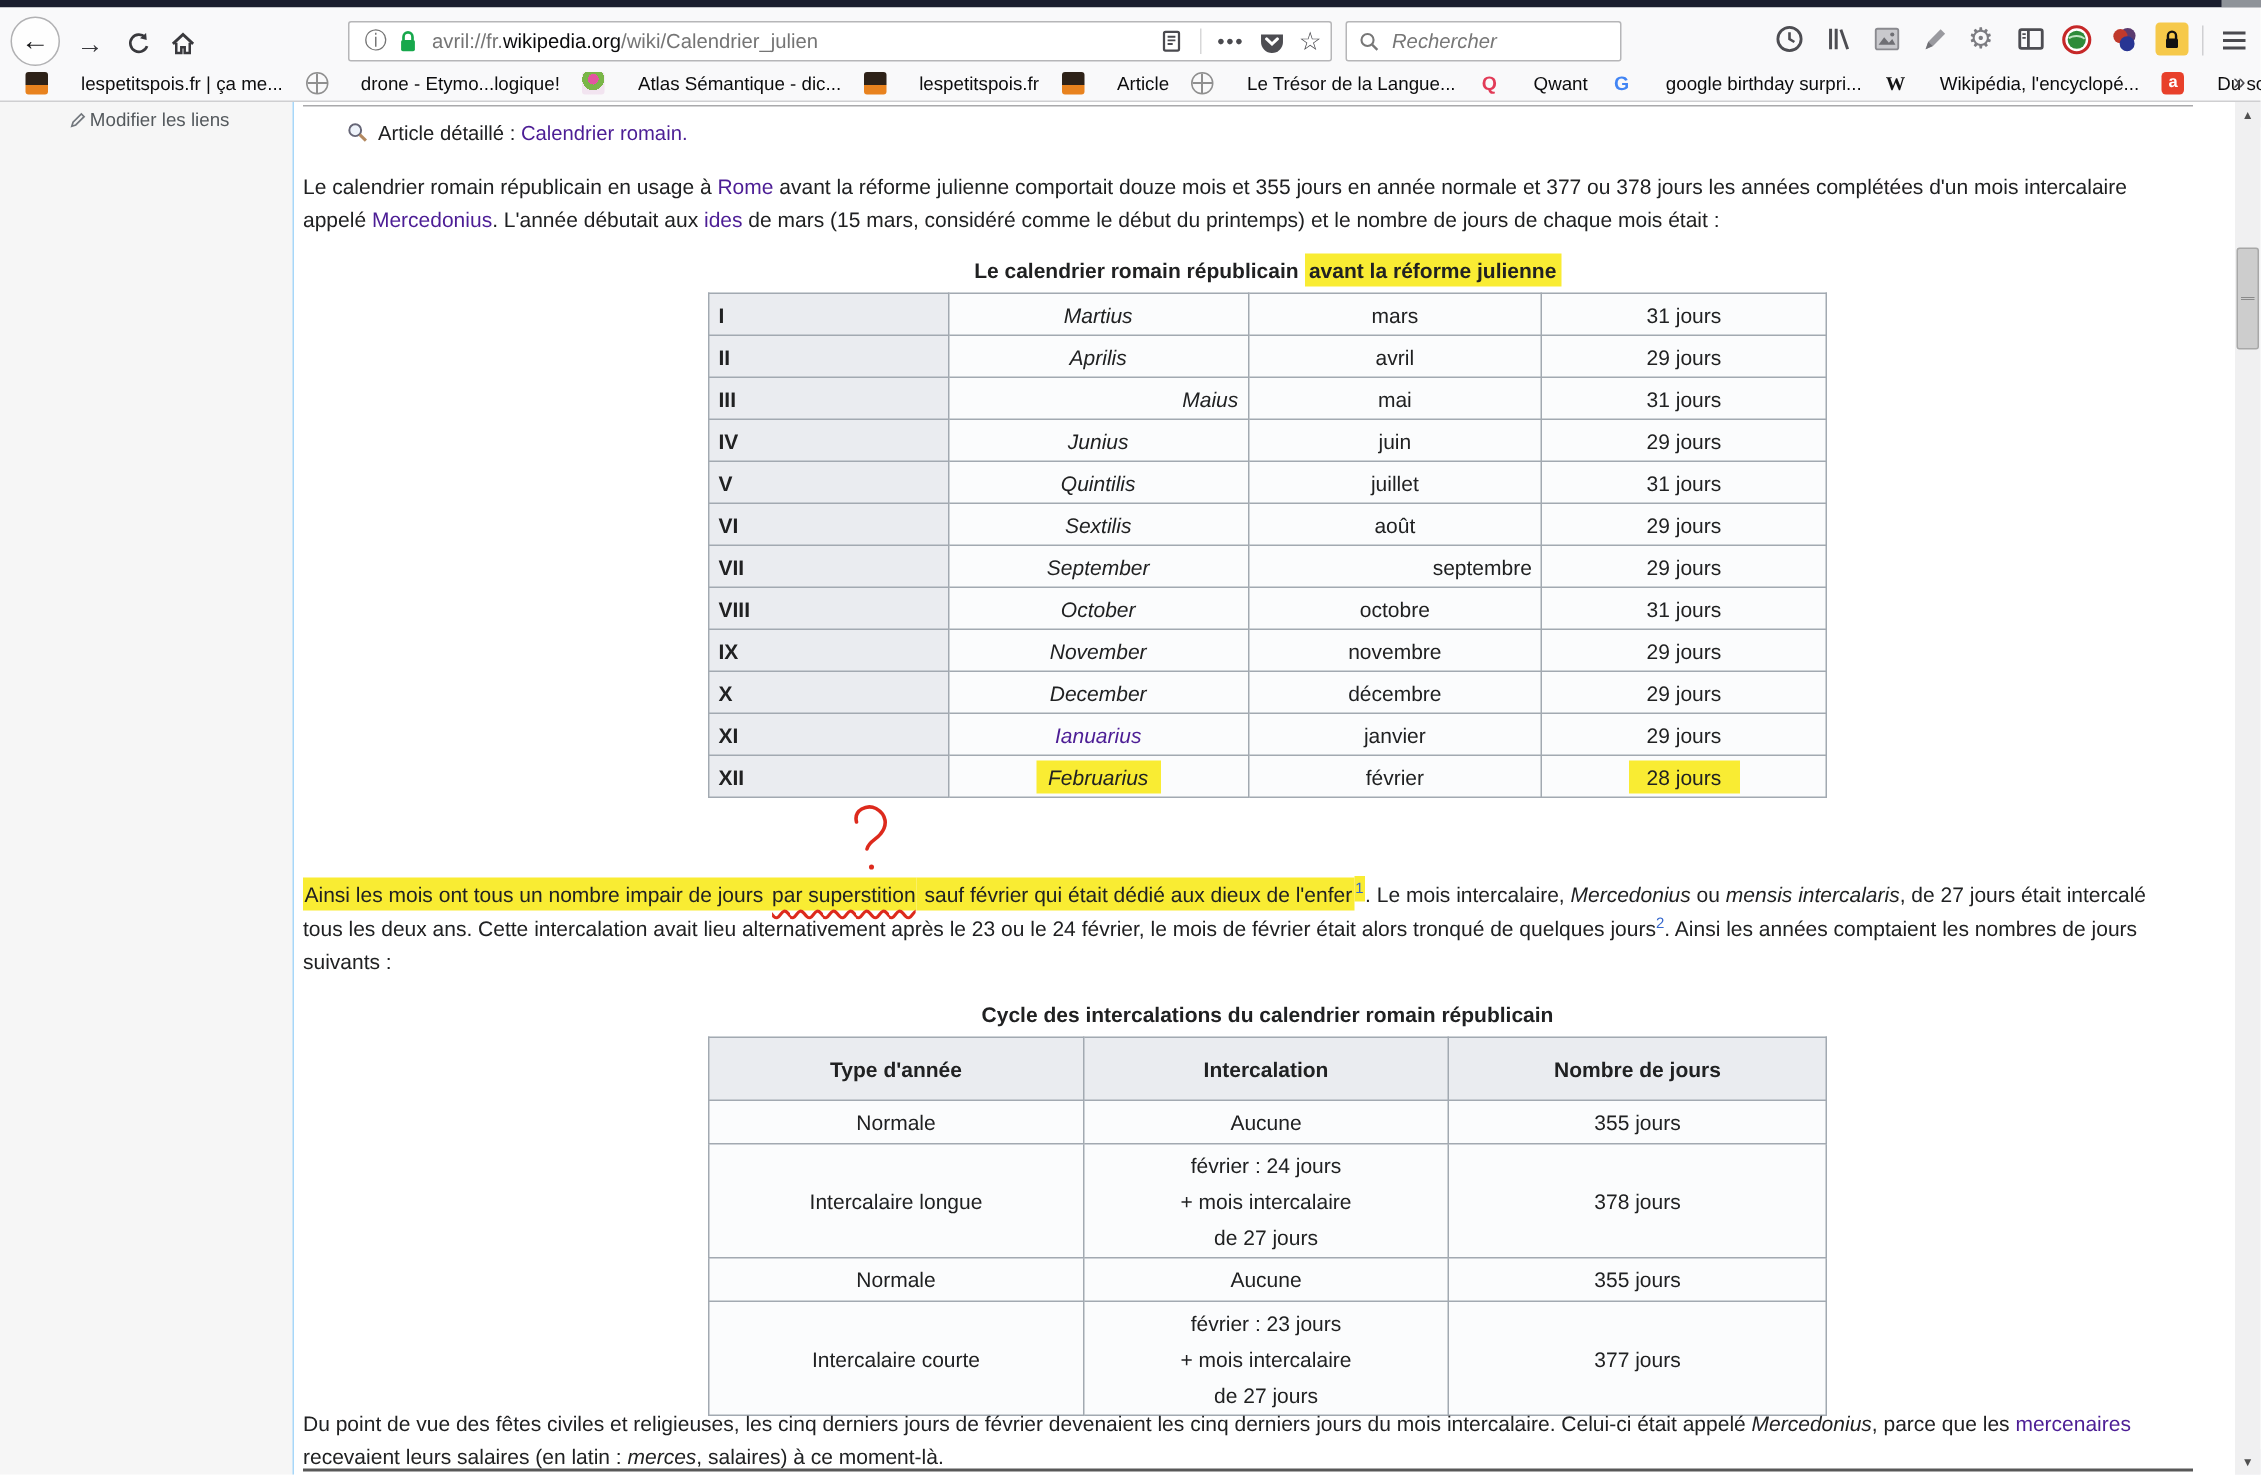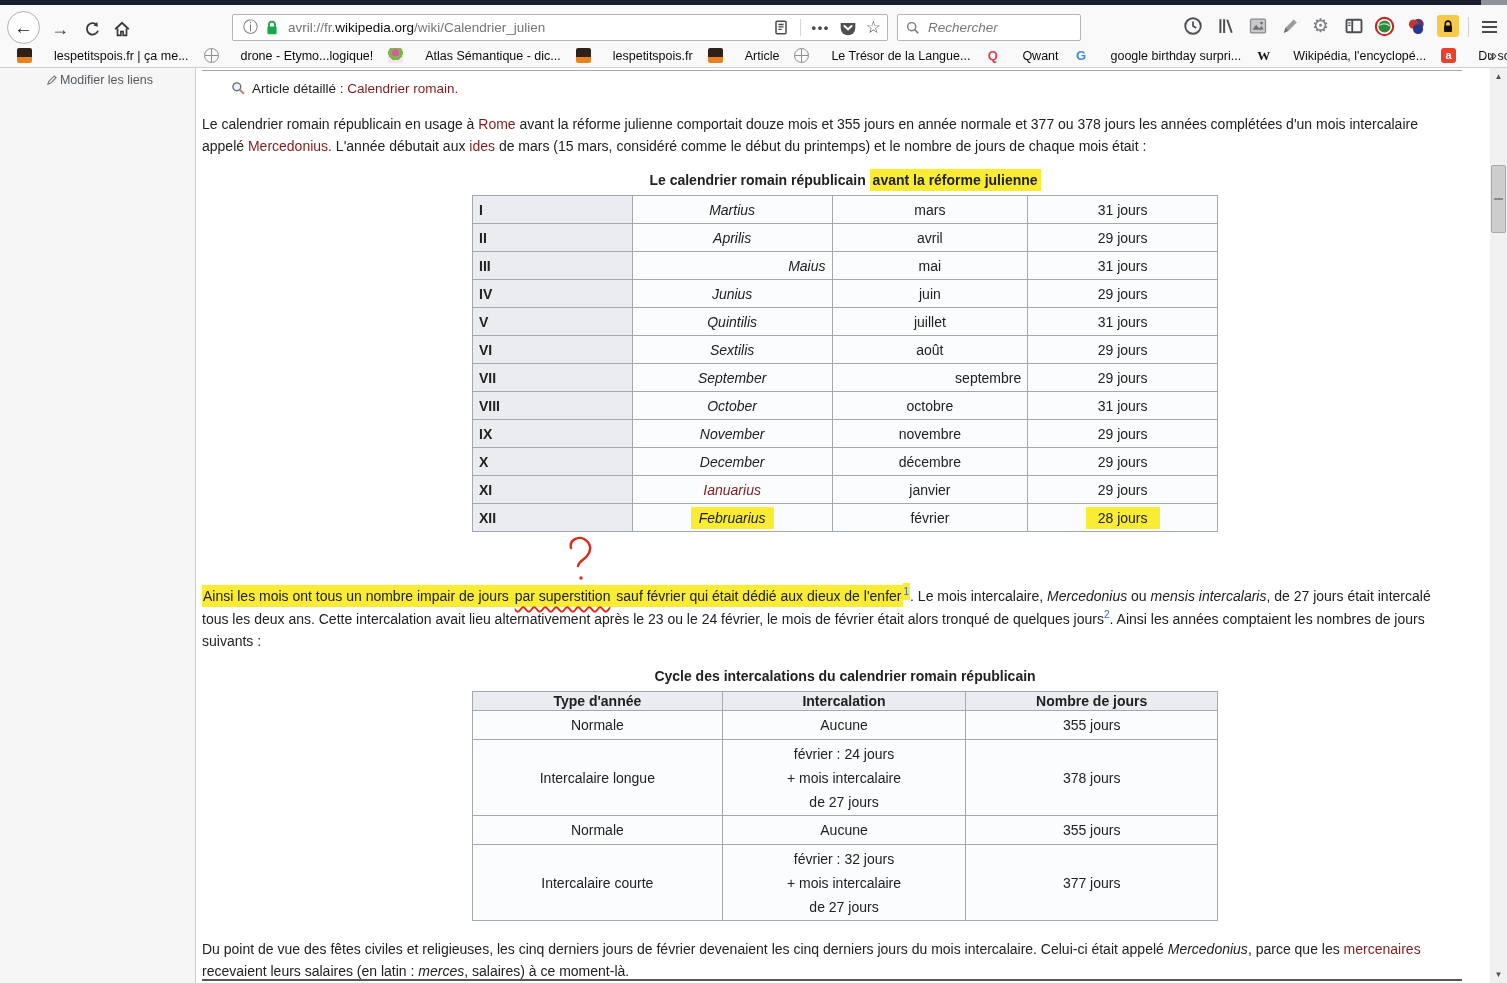--- a/index.html
+++ b/index.html
@@ -56,42 +56,42 @@
   .page{position:absolute;left:0;top:68px;width:1507px;height:915px;background:#fff;}
   .wiki-sidebar{position:absolute;left:0;top:0;width:196px;height:915px;background:#f6f6f6;
     border-right:1px solid #a7d7f9;}
   .editlinks{position:absolute;left:0;top:5px;width:153px;text-align:right;font-size:12.5px;
     color:#54595d;display:flex;justify-content:flex-end;align-items:center;gap:2px;}
   .section-rule{position:absolute;left:202px;top:2px;width:1260px;height:1px;background:#a9a9ab;}
   .bottom-rule{position:absolute;left:202px;top:911px;width:1260px;height:2px;background:#585858;}
 
   .hatnote{position:absolute;left:231px;top:13px;font-size:13.5px;color:#202122;
     display:flex;align-items:center;gap:6px;}
-  .wlink{color:#7f1d1d;text-decoration:none;}
+  .wlink{color:#4c1d95;text-decoration:none;}
   .it{font-style:italic;}
   .hl{background:#f9ec33;padding:3px 1px;}
   .redwave{text-decoration:underline wavy #dd2a1d 2px;text-underline-offset:5px;}
   sup.ref{color:#3366cc;font-size:10px;line-height:0;}
 
   .para{position:absolute;left:202px;width:1254px;font-size:14px;line-height:22px;color:#202122;}
   #para1{top:45px;} #para2{top:517px;line-height:22.5px;} #para3{top:870px;}
 
   .tblock{position:absolute;left:472px;width:746px;}
   #t1block{top:104px;} #t2block{top:600px;}
   .tbl-title{font-weight:bold;font-size:14px;text-align:center;color:#202122;margin-bottom:7px;}
   .tbl-title .hl{padding:3px 3px;}
   table.wikitable{border-collapse:collapse;width:746px;font-size:14px;color:#202122;
     background:#f8f9fa;}
   table.wikitable th,table.wikitable td{border:1px solid #a2a9b1;padding:0 6px;}
   #table1 th{background:#eaecf0;text-align:left;font-weight:bold;height:28px;}
   #table1 td{text-align:center;height:28px;background:#fbfcfd;}
   #table1 td.lat{font-style:italic;}
   #table1 tr.total th{font-size:15px;}
   #table1 tr.total td{font-weight:bold;}
-  #table2 th{background:#eaecf0;text-align:center;font-weight:bold;height:19px;}
+  #table2 th{background:#eaecf0;text-align:center;font-weight:bold;height:42px;}
   #table2 td{text-align:center;background:#fbfcfd;}
   #table2 td .iline{line-height:24px;}
   #table2 tr.short td{height:29px;}
   #table2 tr.tall td{height:76px;}
 
   
   .red-hook{position:absolute;left:566px;top:468px;}
 
   
   .scrollbar{position:absolute;left:1490px;top:0;width:17px;height:915px;background:#f0f0f1;}
@@ -406,21 +406,21 @@
           <tr class="short">
             <td style="width: 250px;">Normale</td>
             <td style="width: 244px;">
               <div class="iline">Aucune</div>
             </td>
             <td style="width: 252px;">355 jours</td>
           </tr>
           <tr class="tall">
             <td style="width: 250px;">Intercalaire courte</td>
             <td style="width: 244px;">
-              <div class="iline">février : 32 jours</div>
+              <div class="iline">février : 23 jours</div>
               <div class="iline">+ mois intercalaire</div>
               <div class="iline">de 27 jours</div>
             </td>
             <td style="width: 252px;">377 jours</td>
           </tr>
         </tbody>
     </table>
   </div>
 
   <div class="para" id="para3"><span>Du point de vue des fêtes civiles et religieuses, les cinq derniers jours de février devenaient les cinq derniers jours du mois intercalaire. Celui-ci était appelé </span><span class="it">Mercedonius</span><span>, parce que les </span><span class="wlink">mercenaires</span><span> recevaient leurs salaires (en latin : </span><span class="it">merces</span><span>, salaires) à ce moment-là.</span></div>

